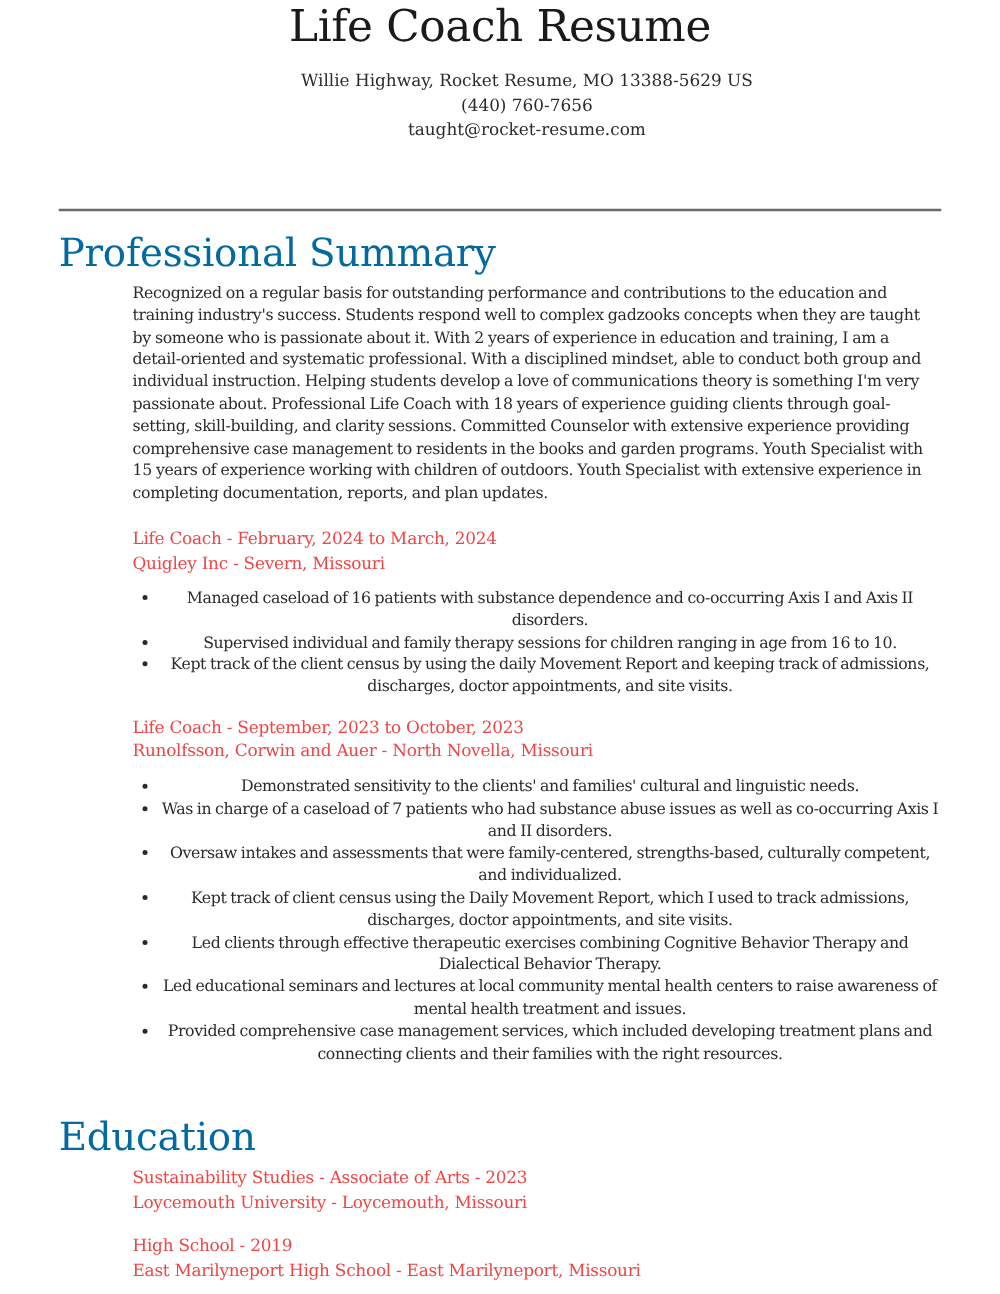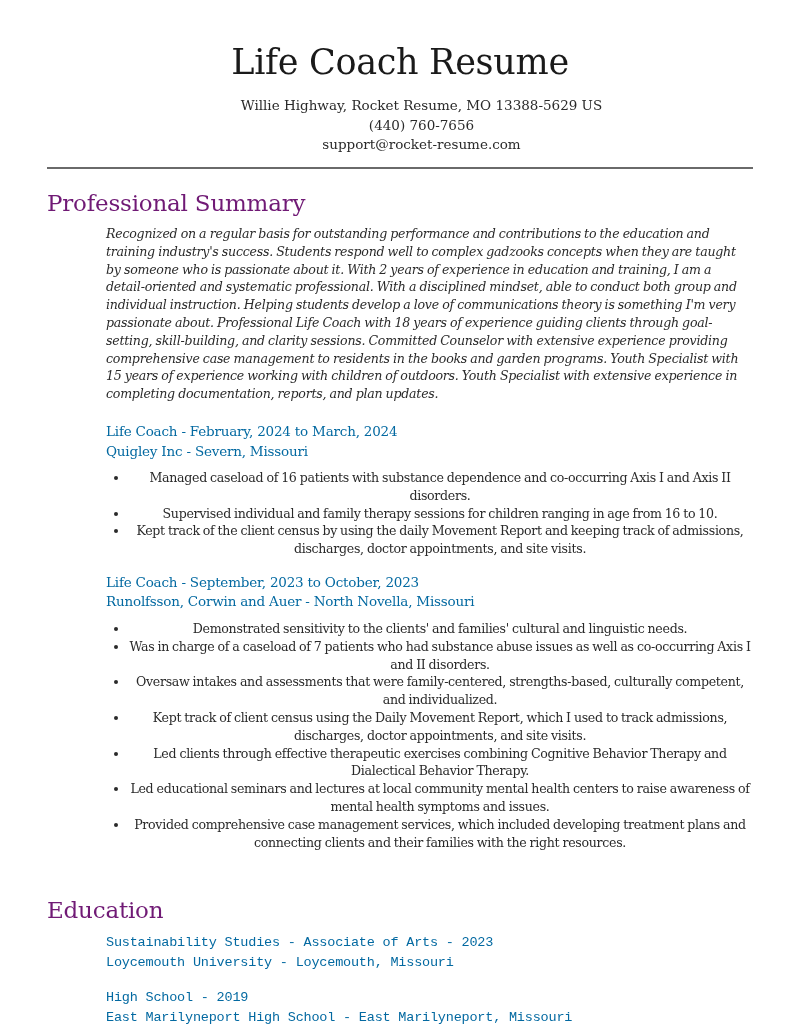--- a/index.html
+++ b/index.html
@@ -15,21 +15,20 @@
       color: #1f1f1f;
       position: relative;
     }
     .page {
       position: relative;
       width: 800px;
       height: 1035px;
     }
     .header {
       text-align: center;
-      padding-top: 40px;
     }
     .title {
       font-size: 35px;
       font-weight: normal;
       margin: 0;
       line-height: 44px;
       letter-spacing: -0.3px;
       color: #1a1a1a;
     }
     .contact {
@@ -46,44 +45,43 @@
       top: 167px;
       height: 0;
       border-top: 2px solid #6a6a6a;
     }
     .section {
       position: absolute;
       left: 47px;
       width: 706px;
     }
     .section-heading {
-      font-size: 23px;
+      font-size: 31px;
       font-weight: normal;
       margin: 0;
       line-height: 32px;
-      color: #701a75;
+      color: #0369a1;
       letter-spacing: -0.2px;
     }
     .section-body {
       margin-left: 59px;
       font-size: 12.6px;
       line-height: 17.8px;
       color: #2a2a2a;
     }
     .summary-text {
       margin: 6px 0 0 0;
       letter-spacing: -0.25px;
       word-spacing: -0.5px;
-      font-style: italic;
     }
     .job { margin-top: 0; }
     .job-line {
       font-size: 13.5px;
       line-height: 19.5px;
-      color: #0369a1;
+      color: #ef4444;
       white-space: nowrap;
       letter-spacing: -0.2px;
     }
     .job ul {
       margin: 8px 0 0 0;
       padding-left: 21px;
       list-style: none;
       text-align: center;
     }
     .job li {
@@ -106,21 +104,21 @@
 </head>
 <body>
 
 <div class="page">
 
   <div class="header">
     <h1 class="title">Life Coach Resume</h1>
     <div class="contact">
       <div>Willie Highway, Rocket Resume, MO 13388-5629 US</div>
       <div>(440) 760-7656</div>
-      <div>support@rocket-resume.com</div>
+      <div>taught@rocket-resume.com</div>
     </div>
   </div>
 
   <div class="rule"></div>
 
   <div class="section" style="top:187px;">
     <h2 class="section-heading">Professional Summary</h2>
     <div class="section-body">
       <p class="summary-text">Recognized on a regular basis for outstanding performance and contributions to the education and training industry's success. Students respond well to complex gadzooks concepts when they are taught by someone who is passionate about it. With 2 years of experience in education and training, I am a detail-oriented and systematic professional. With a disciplined mindset, able to conduct both group and individual instruction. Helping students develop a love of communications theory is something I'm very passionate about. Professional Life Coach with 18 years of experience guiding clients through goal-setting, skill-building, and clarity sessions. Committed Counselor with extensive experience providing comprehensive case management to residents in the books and garden programs. Youth Specialist with 15 years of experience working with children of outdoors. Youth Specialist with extensive experience in completing documentation, reports, and plan updates.</p>
     </div>
@@ -141,31 +139,31 @@
 
       <div class="job" style="margin-top:15px;">
         <div class="job-line">Life Coach - September, 2023 to October, 2023</div>
         <div class="job-line">Runolfsson, Corwin and Auer - North Novella, Missouri</div>
         <ul>
           <li>Demonstrated sensitivity to the clients' and families' cultural and linguistic needs.</li>
           <li>Was in charge of a caseload of 7 patients who had substance abuse issues as well as co-occurring Axis I and II disorders.</li>
           <li>Oversaw intakes and assessments that were family-centered, strengths-based, culturally competent, and individualized.</li>
           <li>Kept track of client census using the Daily Movement Report, which I used to track admissions, discharges, doctor appointments, and site visits.</li>
           <li>Led clients through effective therapeutic exercises combining Cognitive Behavior Therapy and Dialectical Behavior Therapy.</li>
-          <li>Led educational seminars and lectures at local community mental health centers to raise awareness of mental health symptoms and issues.</li>
+          <li>Led educational seminars and lectures at local community mental health centers to raise awareness of mental health treatment and issues.</li>
           <li>Provided comprehensive case management services, which included developing treatment plans and connecting clients and their families with the right resources.</li>
         </ul>
       </div>
 
     </div>
   </div>
 
   <div class="section" style="top:894px;">
     <h2 class="section-heading">Education</h2>
-    <div class="section-body" style="margin-top:7px;font-family:Liberation Mono, monospace;">
+    <div class="section-body" style="margin-top:7px;">
       <div class="edu-entry">
         <div class="job-line">Sustainability Studies - Associate of Arts - 2023</div>
         <div class="job-line">Loycemouth University - Loycemouth, Missouri</div>
       </div>
       <div class="edu-entry">
         <div class="job-line">High School - 2019</div>
         <div class="job-line">East Marilyneport High School - East Marilyneport, Missouri</div>
       </div>
     </div>
   </div>

